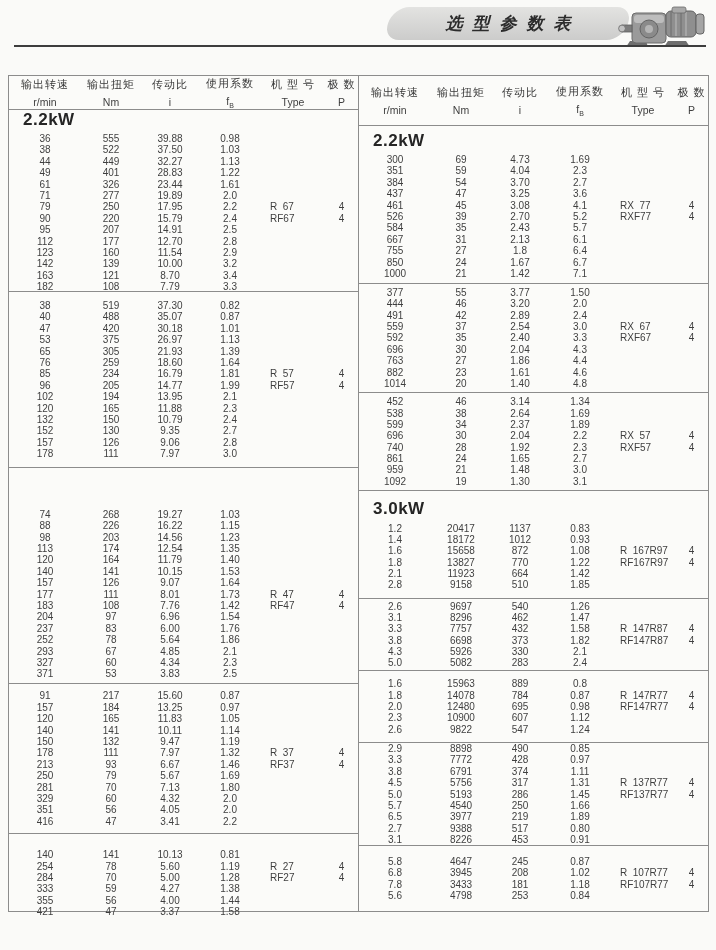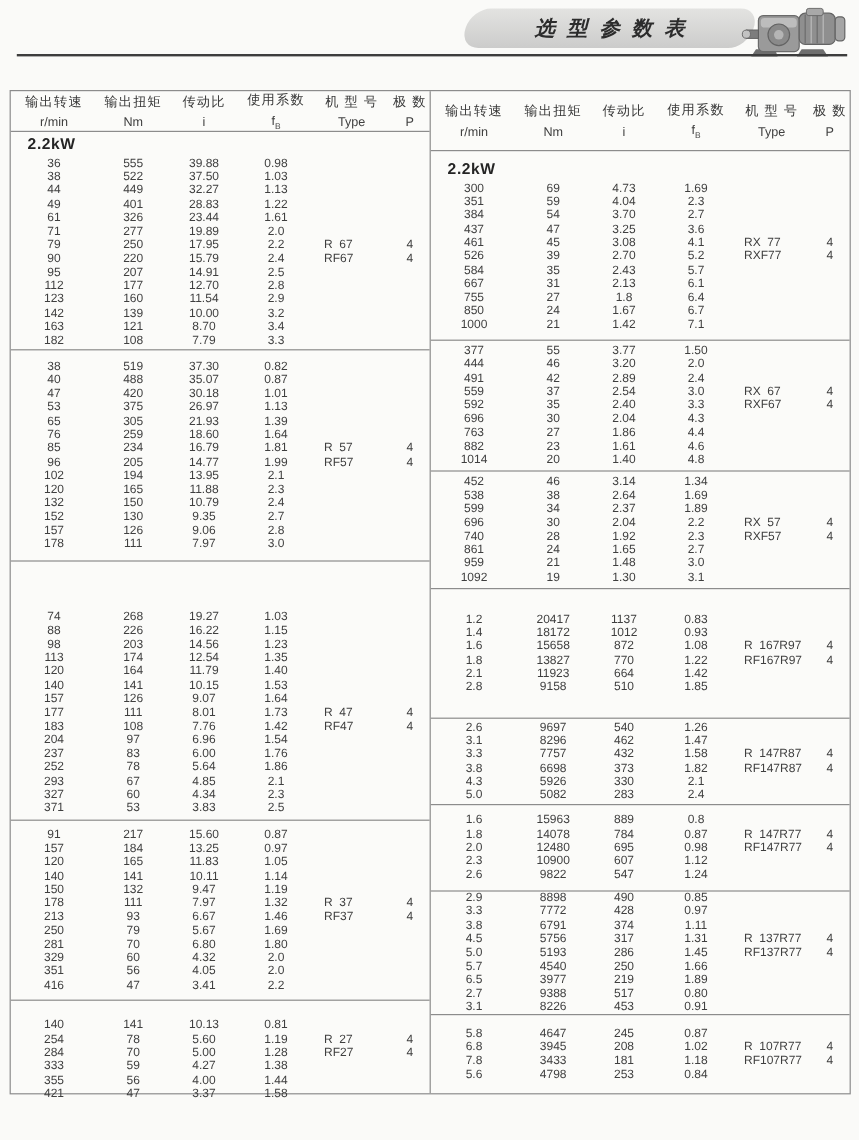--- a/index.html
+++ b/index.html
@@ -59,21 +59,21 @@
   .hen sub{font-size:7px;}
 
   .block{
     box-sizing:border-box;
     border-bottom:1px solid #8c8c8c;
     display:flex;flex-direction:column;justify-content:center;
     overflow:hidden;
   }
   .col .block:last-child{border-bottom:none;}
   .kw{
-    font-size:13px;font-weight:bold;color:#252525;
+    font-size:17px;font-weight:bold;color:#252525;
     padding-left:14px;margin:1px 0 3px 0;letter-spacing:0.5px;
   }
   .row{display:flex;align-items:center;height:11.4px;font-size:10px;flex:0 0 auto;}
   .c{display:inline-block;text-align:center;}
   .c0{width:72px;}
   .c1{width:60px;}
   .c2{width:58px;}
   .c3{width:62px;}
   .c4{width:64px;text-align:left;padding-left:9px;box-sizing:border-box;white-space:pre;}
   .c5{width:33px;}
@@ -558,21 +558,21 @@
               <span class="c c0">250</span>
               <span class="c c1">79</span>
               <span class="c c2">5.67</span>
               <span class="c c3">1.69</span>
               <span class="c c4"></span>
               <span class="c c5"></span>
             </div>
             <div class="row">
               <span class="c c0">281</span>
               <span class="c c1">70</span>
-              <span class="c c2">6.80</span>
+              <span class="c c2">7.13</span>
               <span class="c c3">1.80</span>
               <span class="c c4"></span>
               <span class="c c5"></span>
             </div>
             <div class="row">
               <span class="c c0">329</span>
               <span class="c c1">60</span>
               <span class="c c2">4.32</span>
               <span class="c c3">2.0</span>
               <span class="c c4"></span>
@@ -901,20 +901,21 @@
             <div class="row">
               <span class="c c0">1092</span>
               <span class="c c1">19</span>
               <span class="c c2">1.30</span>
               <span class="c c3">3.1</span>
               <span class="c c4"></span>
               <span class="c c5"></span>
             </div>
           </div>
           <div class="block" style="height: 108px;">
+            <div class="kw">3.0kW</div>
             <div class="row">
               <span class="c c0">1.2</span>
               <span class="c c1">20417</span>
               <span class="c c2">1137</span>
               <span class="c c3">0.83</span>
               <span class="c c4"></span>
               <span class="c c5"></span>
             </div>
             <div class="row">
               <span class="c c0">1.4</span>

